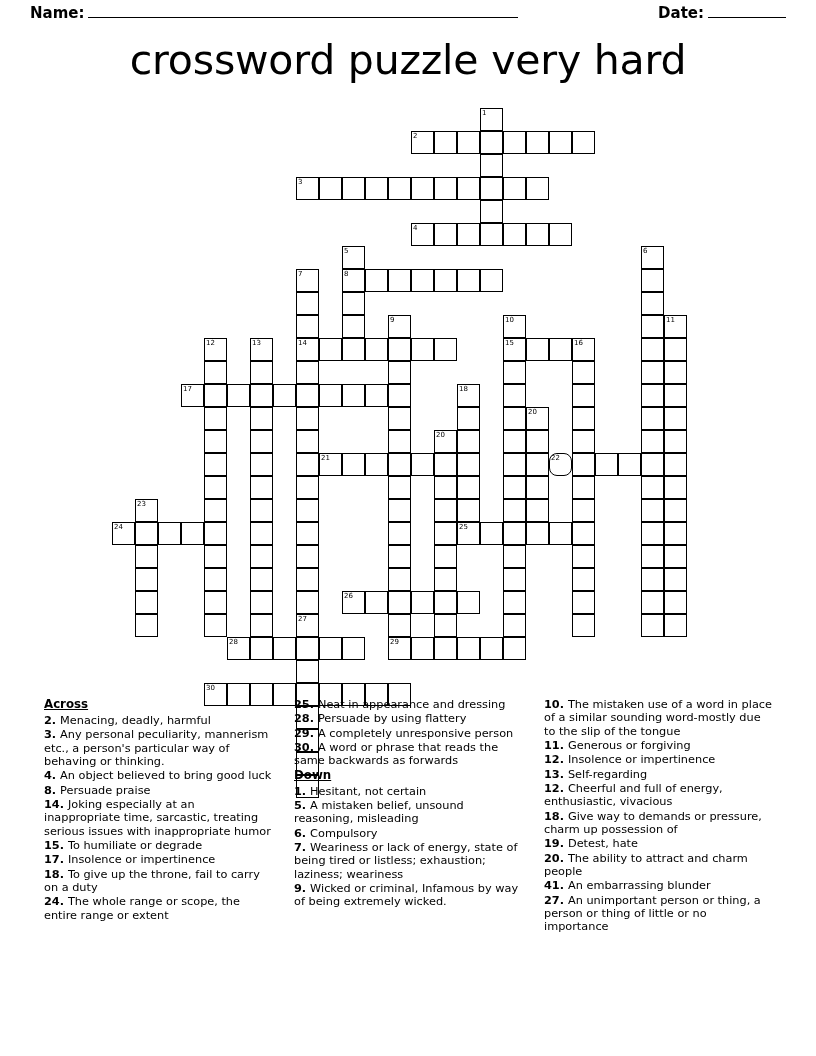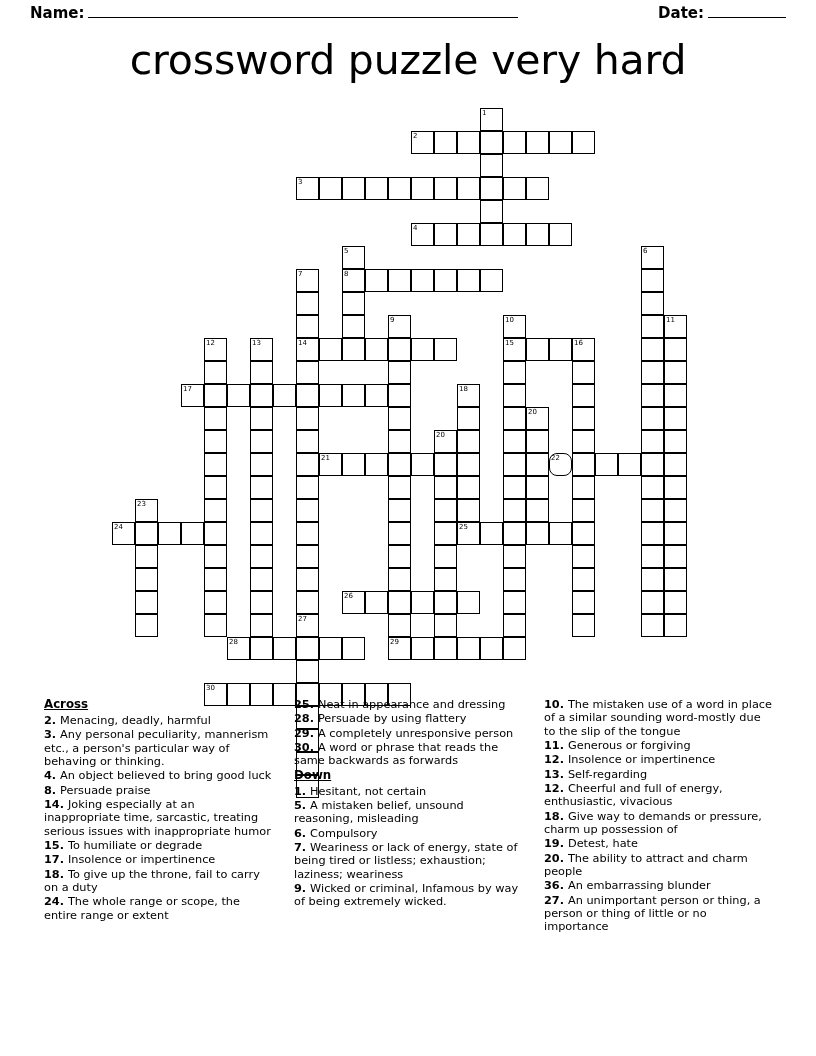--- a/index.html
+++ b/index.html
@@ -432,18 +432,18 @@
       </div>
     <div class="col" id="col3">
         <div class="clue"><b>10. </b><span>The mistaken use of a word in place of a similar sounding word-mostly due to the slip of the tongue</span></div>
         <div class="clue"><b>11. </b><span>Generous or forgiving</span></div>
         <div class="clue"><b>12. </b><span>Insolence or impertinence</span></div>
         <div class="clue"><b>13. </b><span>Self-regarding</span></div>
         <div class="clue"><b>12. </b><span>Cheerful and full of energy, enthusiastic, vivacious</span></div>
         <div class="clue"><b>18. </b><span>Give way to demands or pressure, charm up possession of</span></div>
         <div class="clue"><b>19. </b><span>Detest, hate</span></div>
         <div class="clue"><b>20. </b><span>The ability to attract and charm people</span></div>
-        <div class="clue"><b>36. </b><span>An embarrassing blunder</span></div>
+        <div class="clue"><b>41. </b><span>An embarrassing blunder</span></div>
         <div class="clue"><b>27. </b><span>An unimportant person or thing, a person or thing of little or no importance</span></div>
       </div>
   </div>
 
 </div>
 
 </body></html>

